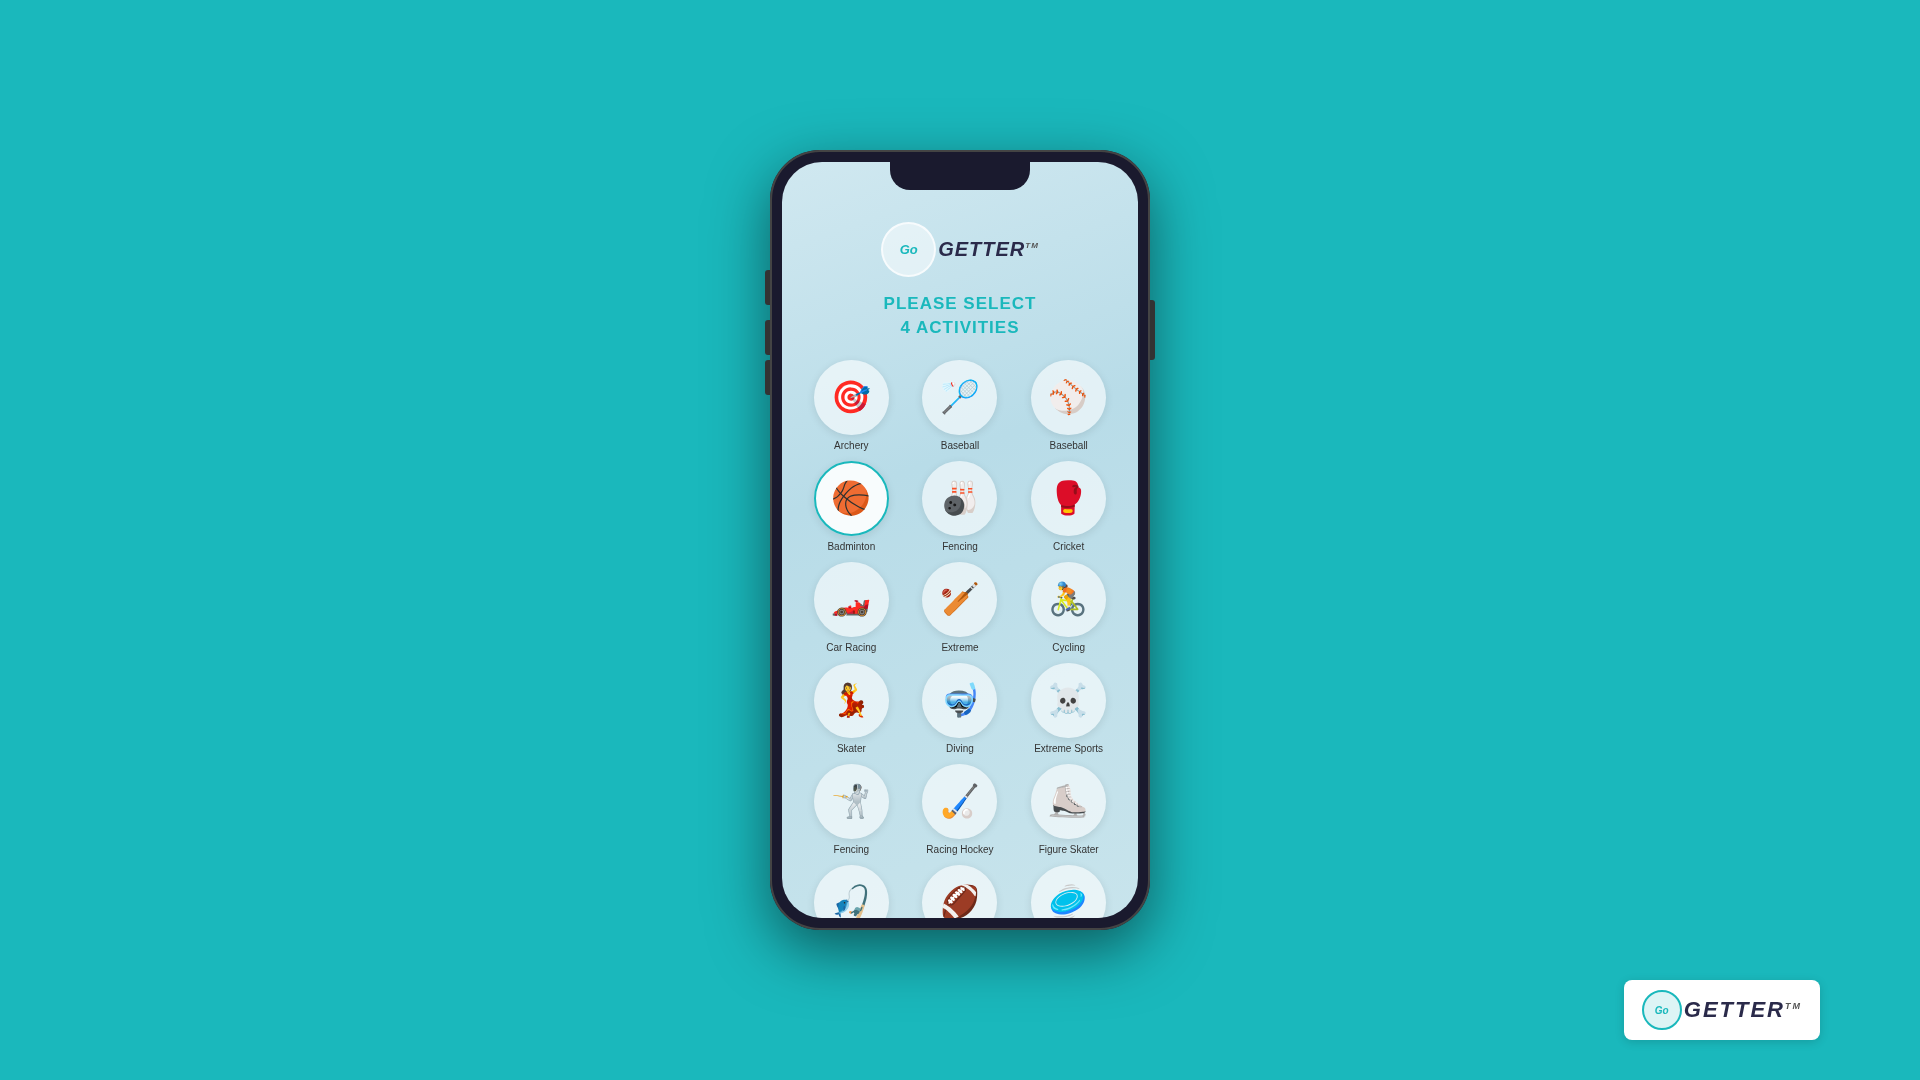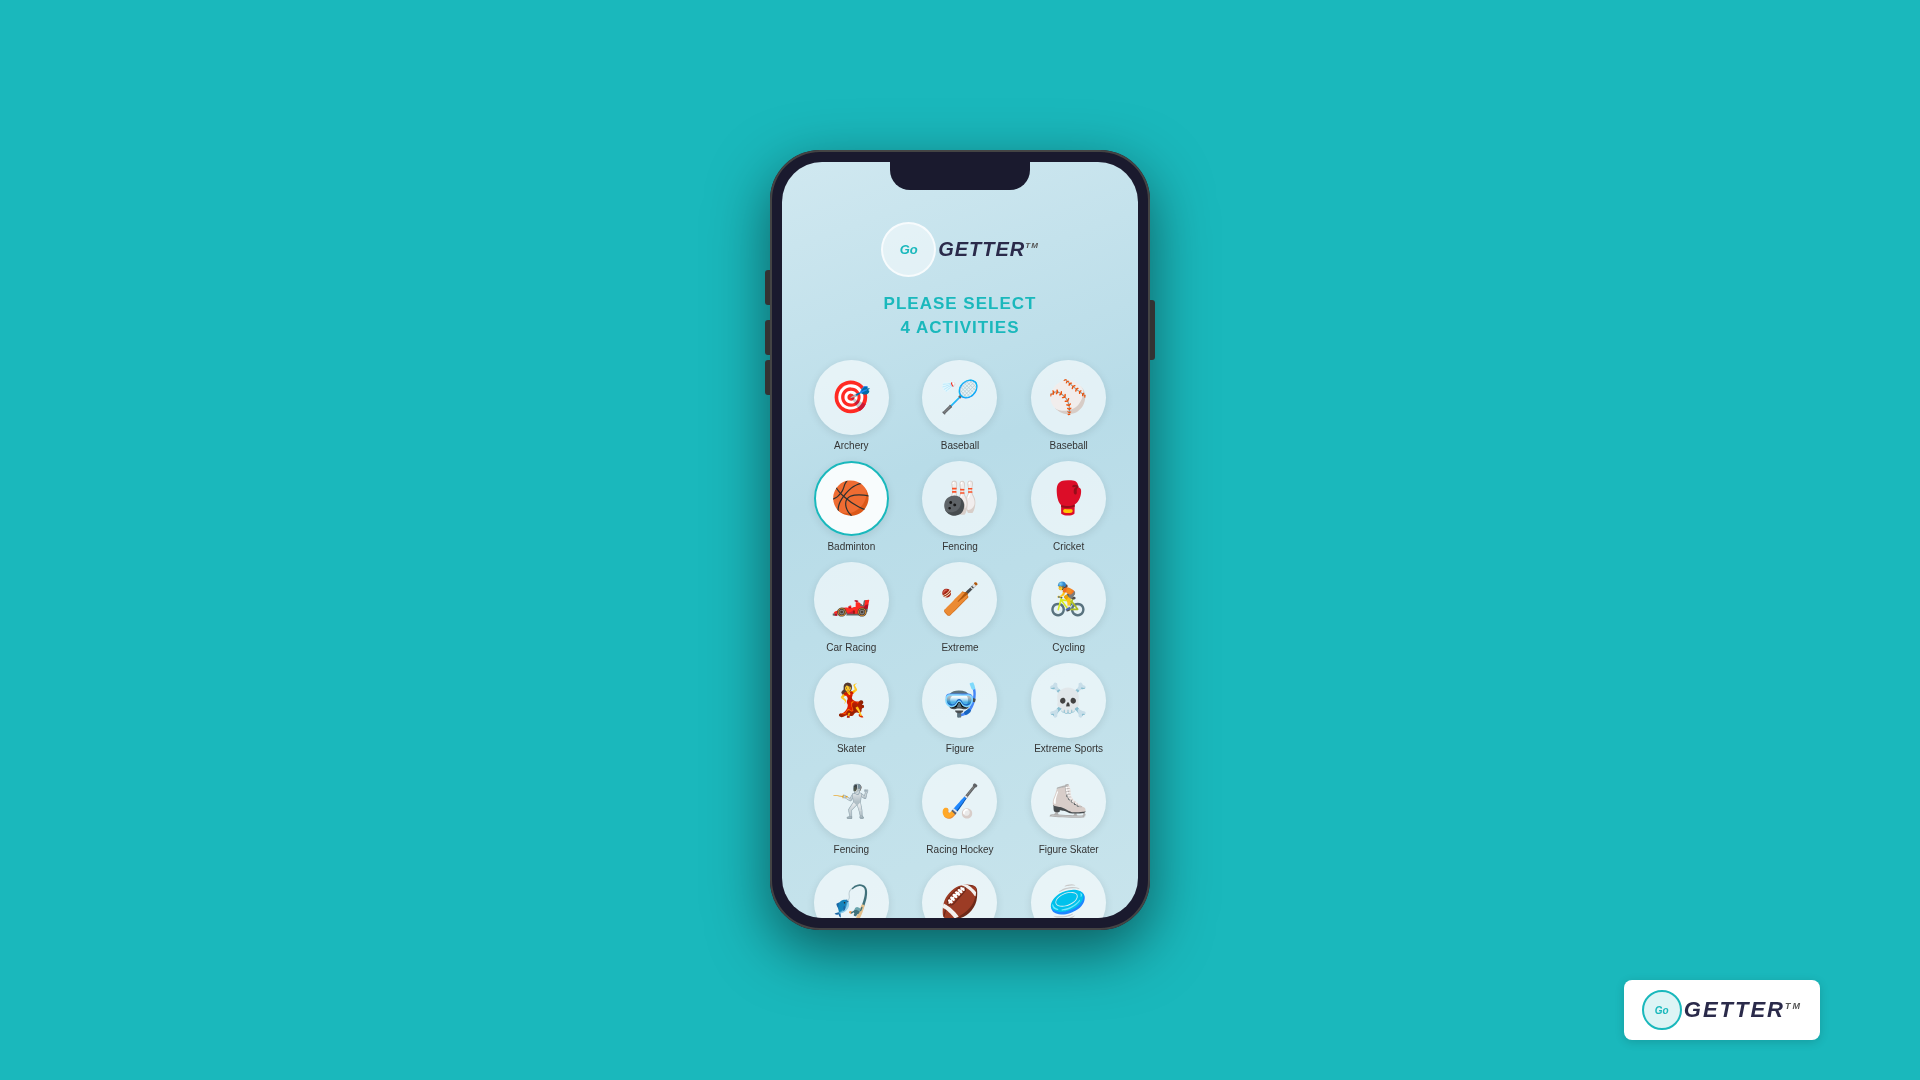--- a/index.html
+++ b/index.html
@@ -282,21 +282,21 @@
           <div class="activity-item">
             <div class="activity-circle">🚴</div>
             <div class="activity-label">Cycling</div>
           </div>
           <div class="activity-item">
             <div class="activity-circle">💃</div>
             <div class="activity-label">Skater</div>
           </div>
           <div class="activity-item">
             <div class="activity-circle">🤿</div>
-            <div class="activity-label">Figure</div>
+            <div class="activity-label">Diving</div>
           </div>
           <div class="activity-item">
             <div class="activity-circle">☠️</div>
             <div class="activity-label">Extreme Sports</div>
           </div>
           <div class="activity-item">
             <div class="activity-circle">🤺</div>
             <div class="activity-label">Fencing</div>
           </div>
           <div class="activity-item">

